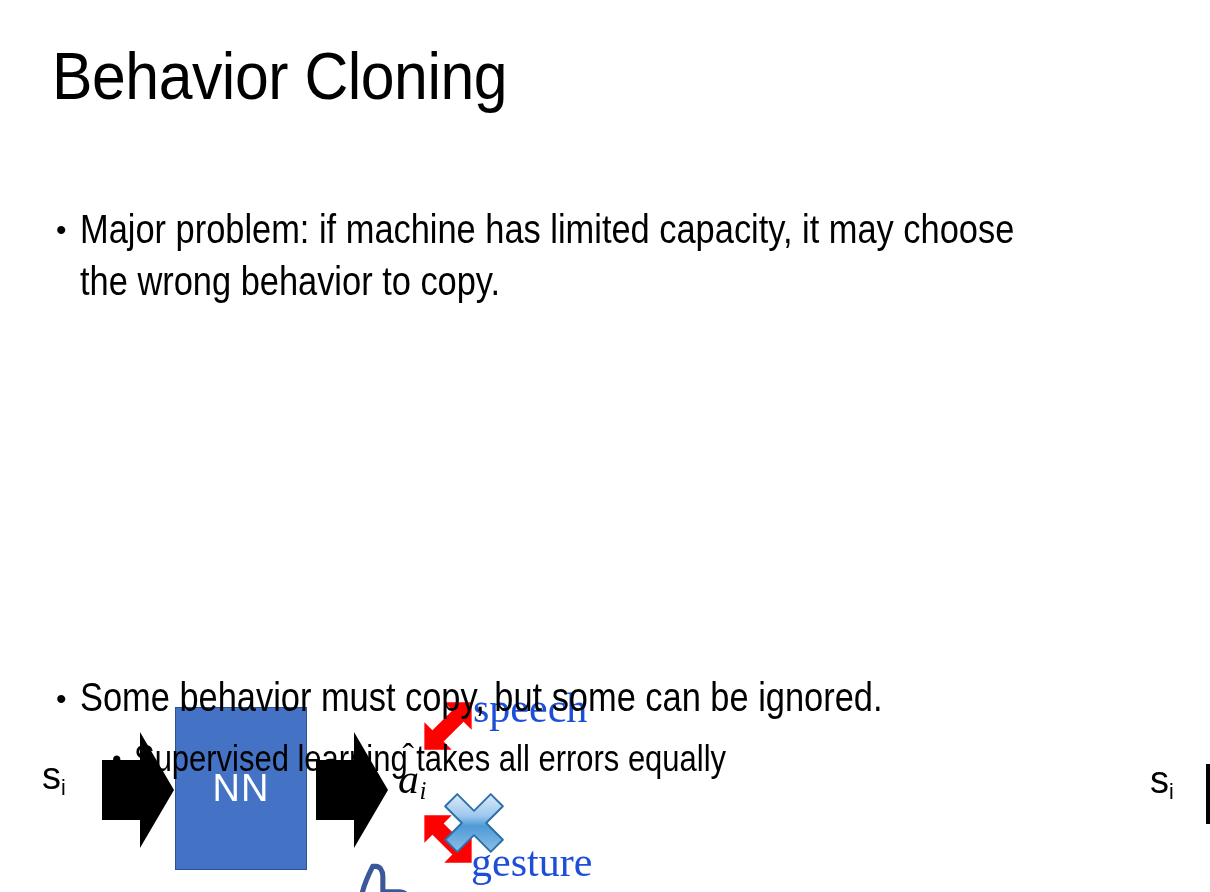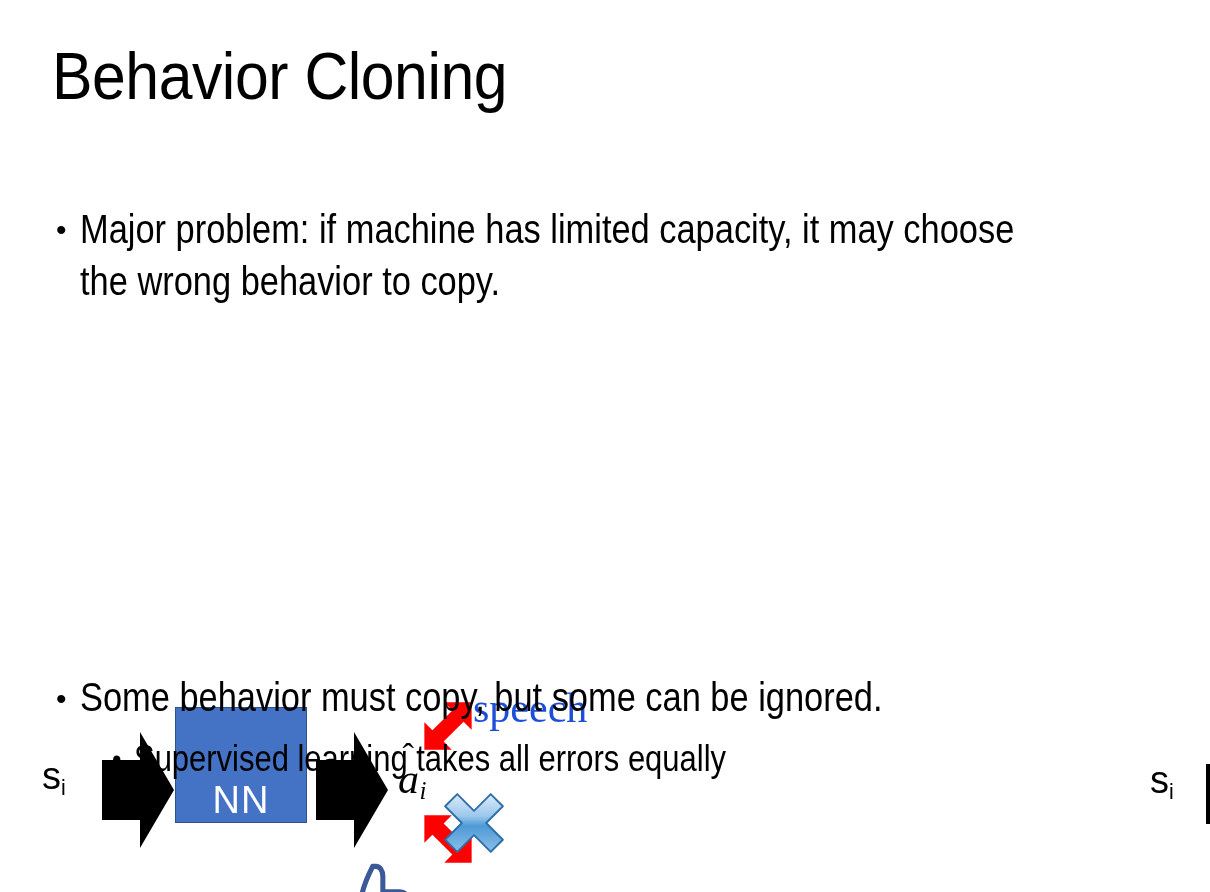--- a/index.html
+++ b/index.html
@@ -183,21 +183,21 @@
   <div class="diagram" id="diagram-left" style="left:0px; top:330px; width:620px; height:300px;">
 
     <div class="state-label" style="left:42px; top:425px;">
       <span>s</span><sub>i</sub>
     </div>
 
     <svg class="blk-arrow" style="left:102px; top:402px;" width="72" height="116" viewBox="0 0 72 116">
       <polygon points="0,28 38,28 38,0 72,58 38,116 38,88 0,88" fill="#000000"></polygon>
     </svg>
 
-    <div class="nn-box" style="left:175px; top:377px; width:132px; height:116px;align-items:flex-end;">
+    <div class="nn-box" style="left:175px; top:377px; width:132px; height:163px;">
       <span>NN</span>
     </div>
 
     <div class="actor-label" style="left:175px; top:556px; width:132px;">Actor</div>
 
     <svg class="blk-arrow" style="left:316px; top:402px;" width="72" height="116" viewBox="0 0 72 116">
       <polygon points="0,28 38,28 38,0 72,58 38,116 38,88 0,88" fill="#000000"></polygon>
     </svg>
 
     <div class="action-label" style="left:398px; top:425px;">
@@ -211,20 +211,21 @@
     </svg>
 
     <div class="out-label" style="left:473px; top:354px;">speech</div>
 
     <svg class="red-arrow" style="left:404px; top:465px;" width="88" height="88" viewBox="0 0 100 100">
       <g transform="rotate(45 50 50)">
         <polygon points="12,50 34,28 34,41 66,41 66,28 88,50 66,72 66,59 34,59 34,72" fill="#FF0000"></polygon>
       </g>
     </svg>
 
+    <div class="out-label" style="left:471px; top:508px;">gesture</div>
 
     <svg class="blue-x" style="left:436px; top:455px;" width="76" height="76" viewBox="0 0 100 100">
       <defs>
         <linearGradient id="xgradL" x1="0" y1="0" x2="0" y2="1">
           <stop offset="0%" stop-color="#DCEBF9"></stop>
           <stop offset="38%" stop-color="#9CC8EC"></stop>
           <stop offset="55%" stop-color="#4E9AD6"></stop>
           <stop offset="100%" stop-color="#8CBEE8"></stop>
         </linearGradient>
       </defs>

